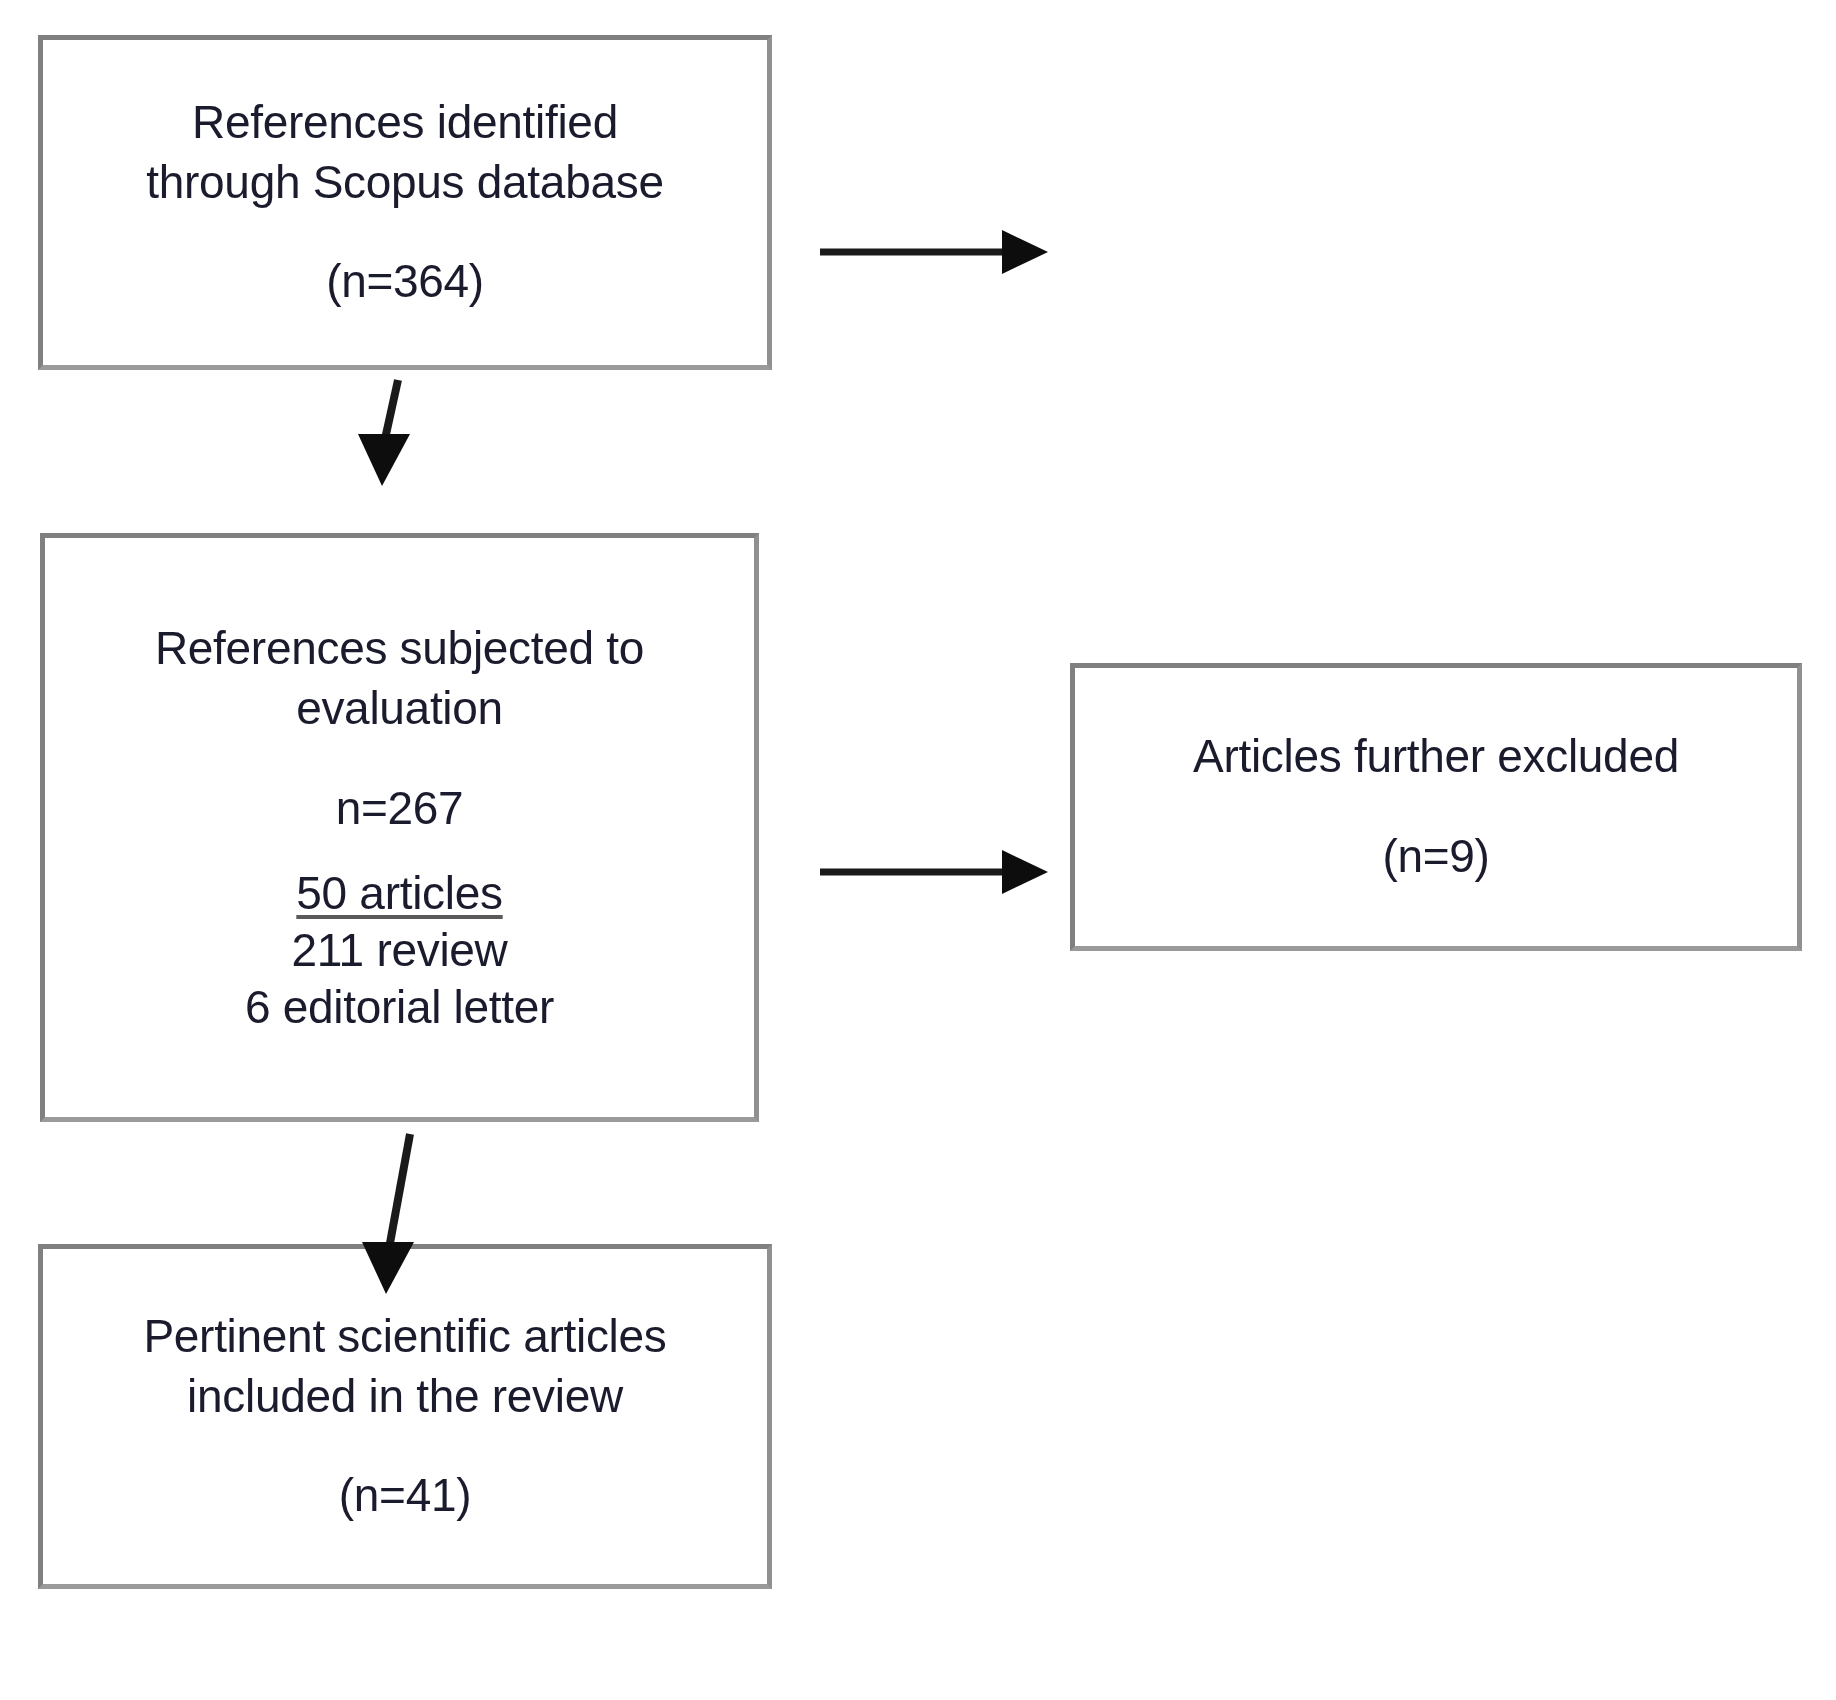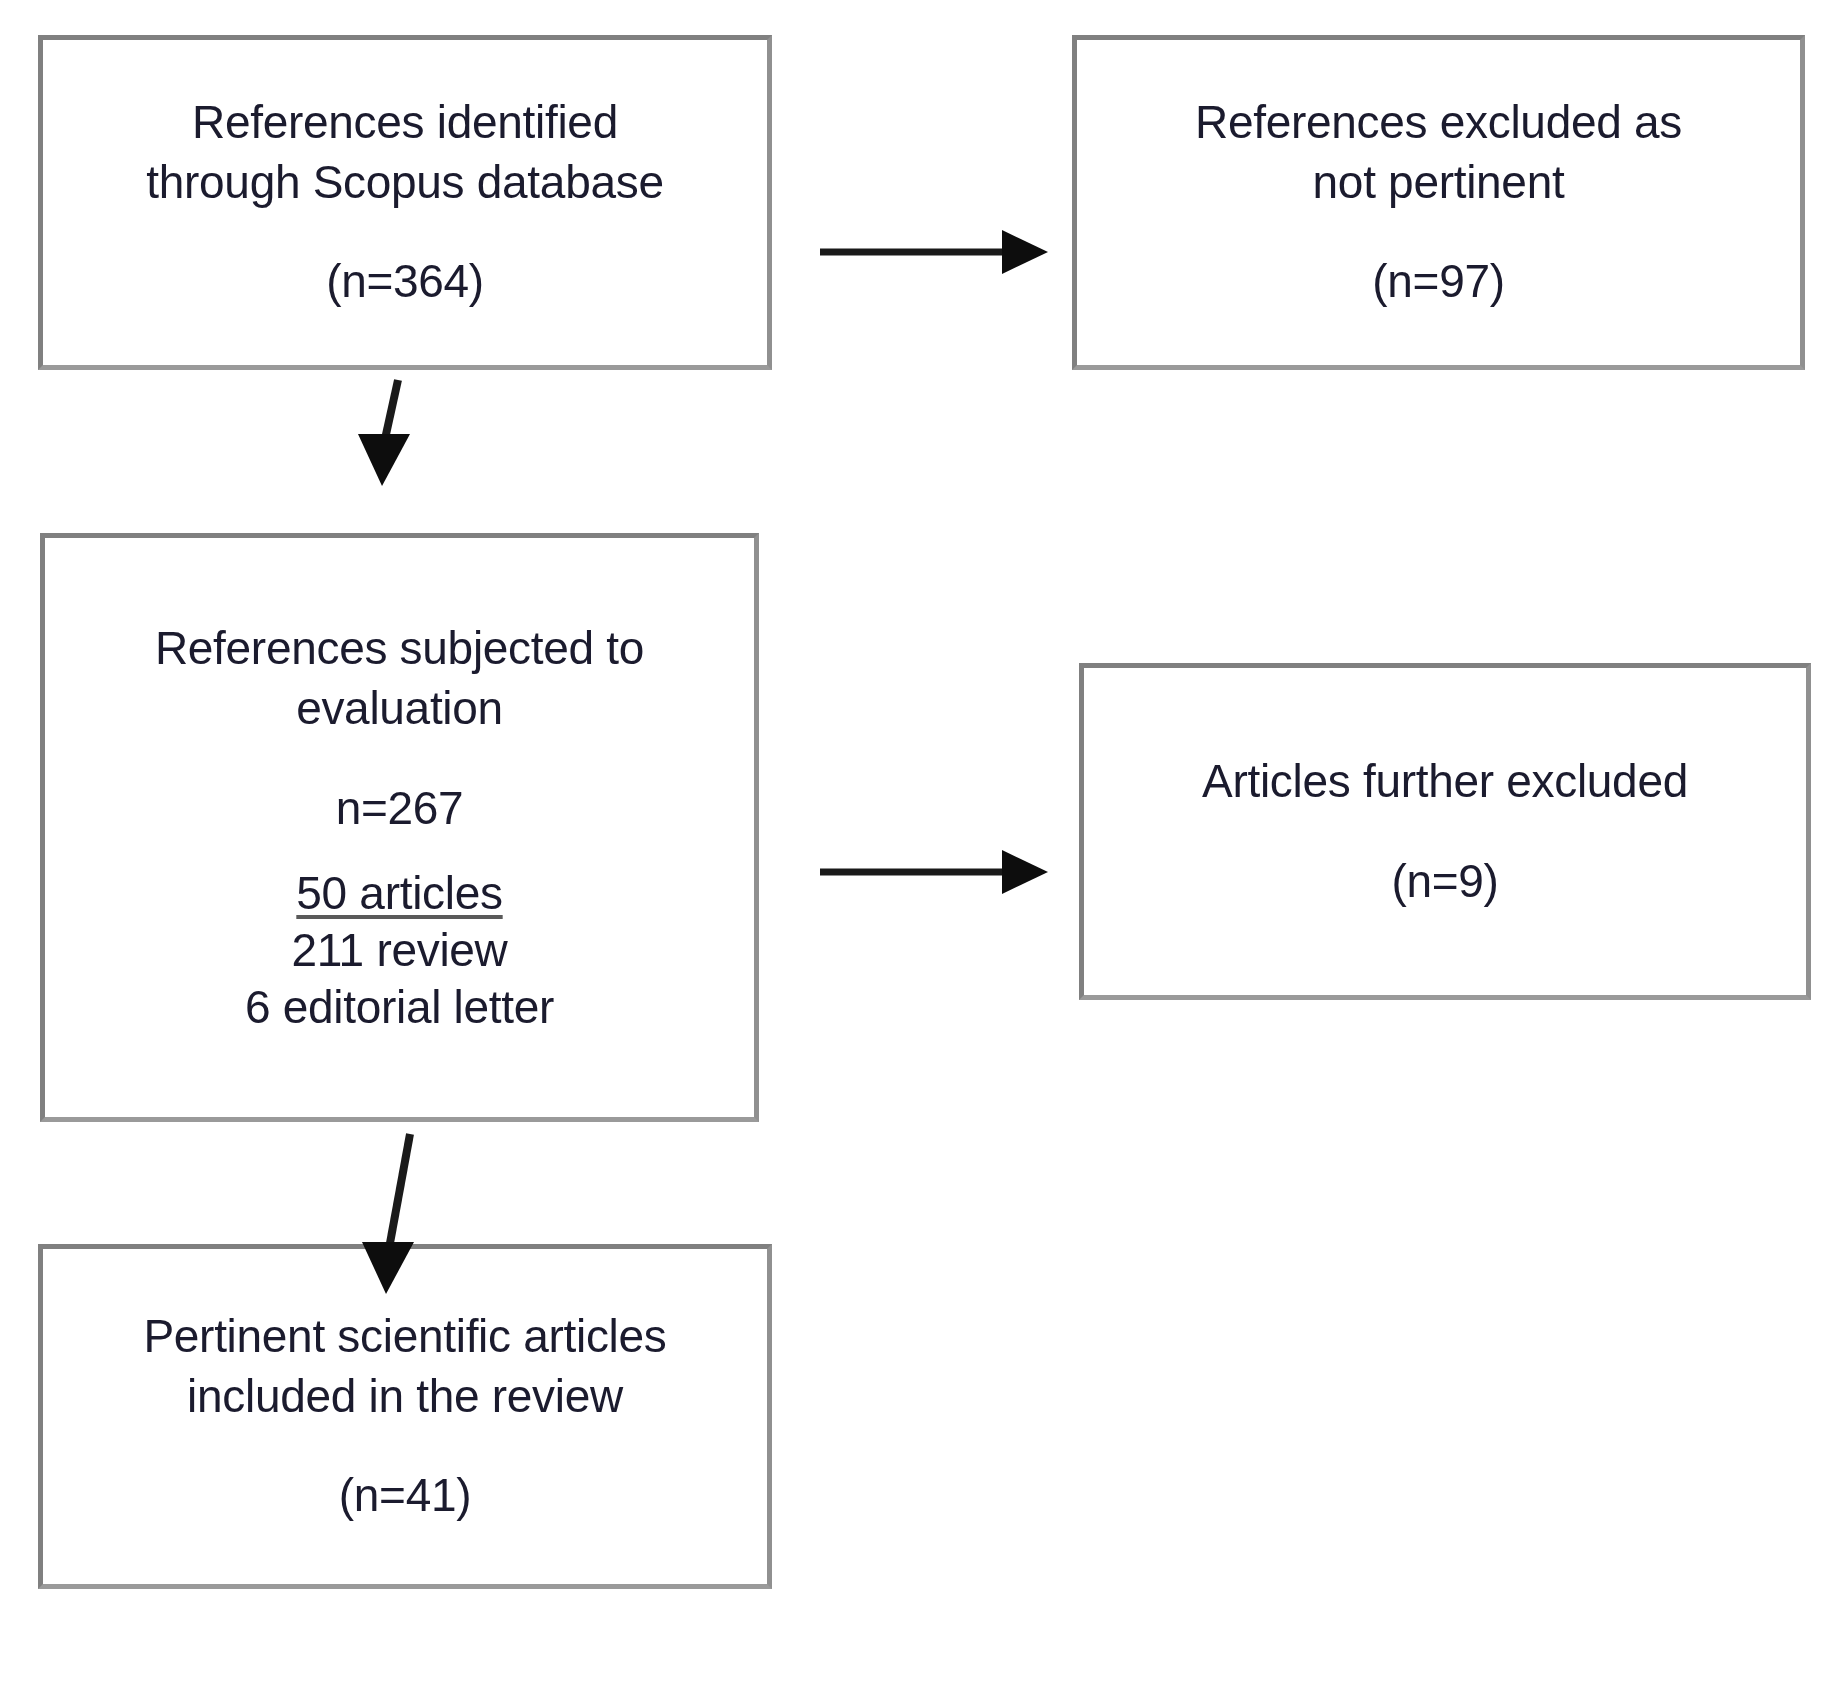--- a/index.html
+++ b/index.html
@@ -56,21 +56,21 @@
     text-decoration-color: #5a5a5a;
   }
   .flow-box .ln.tight {
     line-height: 1.24;
   }
 
   
   #box-identified   { left: 38px;   top: 35px;   width: 734px; height: 335px; }
   #box-excluded     { left: 1072px; top: 35px;   width: 733px; height: 335px; }
   #box-evaluation   { left: 40px;   top: 533px;  width: 719px; height: 589px; }
-  #box-further      { left: 1070px; top: 663px;  width: 732px; height: 337px; margin-left: 9px; }
+  #box-further      { left: 1070px; top: 663px;  width: 732px; height: 288px; }
   #box-included     { left: 38px;   top: 1244px; width: 734px; height: 345px; }
 
   
   .connector {
     position: absolute;
     overflow: visible;
   }
   #arrow-h-top      { left: 820px;  top: 200px;  width: 240px; height: 110px; }
   #arrow-h-mid      { left: 820px;  top: 820px;  width: 240px; height: 110px; }
   #arrow-v-top      { left: 350px;  top: 370px;  width: 160px; height: 165px; }
@@ -84,26 +84,20 @@
 
 <div id="canvas">
 
   <div class="flow-box" id="box-identified">
     <span class="ln">References identified</span>
     <span class="ln">through Scopus database</span>
     <span class="gap"></span>
     <span class="ln">(n=364)</span>
   </div>
 
-  <div class="flow-box" id="box-excluded">
-    <span class="ln">References excluded as</span>
-    <span class="ln">not pertinent</span>
-    <span class="gap"></span>
-    <span class="ln">(n=97)</span>
-  </div>
 
   <div class="flow-box" id="box-evaluation">
     <span class="ln">References subjected to</span>
     <span class="ln">evaluation</span>
     <span class="gap"></span>
     <span class="ln">n=267</span>
     <span class="gap-sm"></span>
     <span class="ln tight underline">50 articles</span>
     <span class="ln tight">211  review</span>
     <span class="ln tight">6 editorial letter</span>

